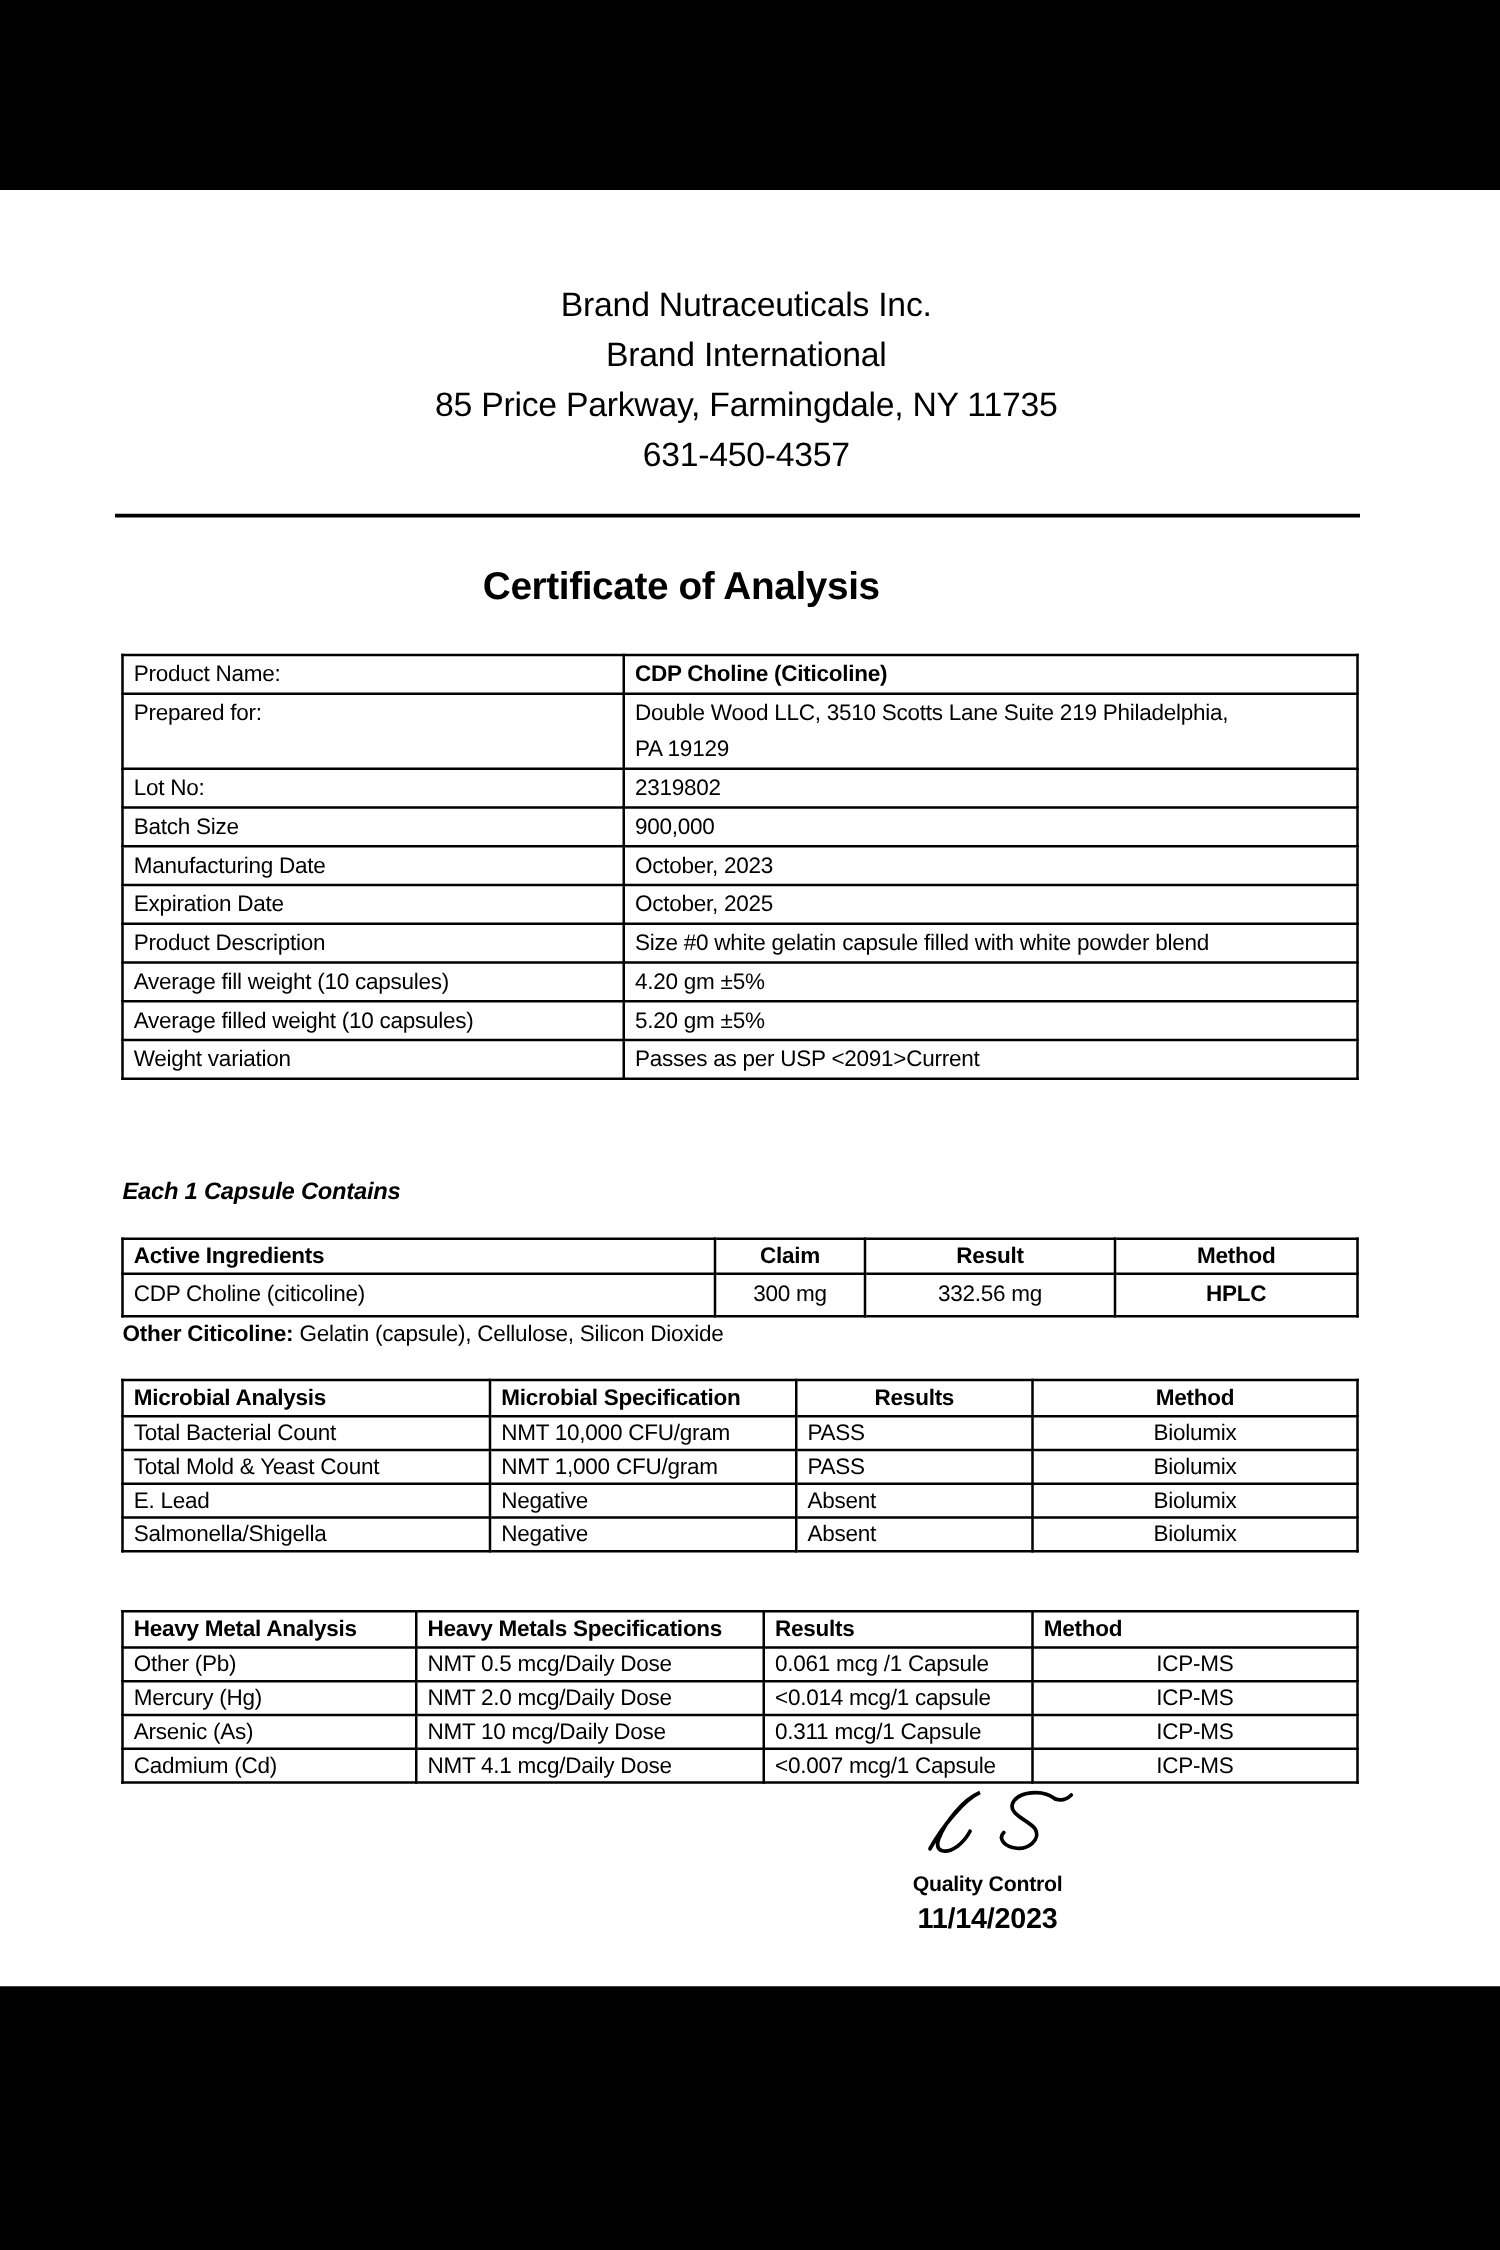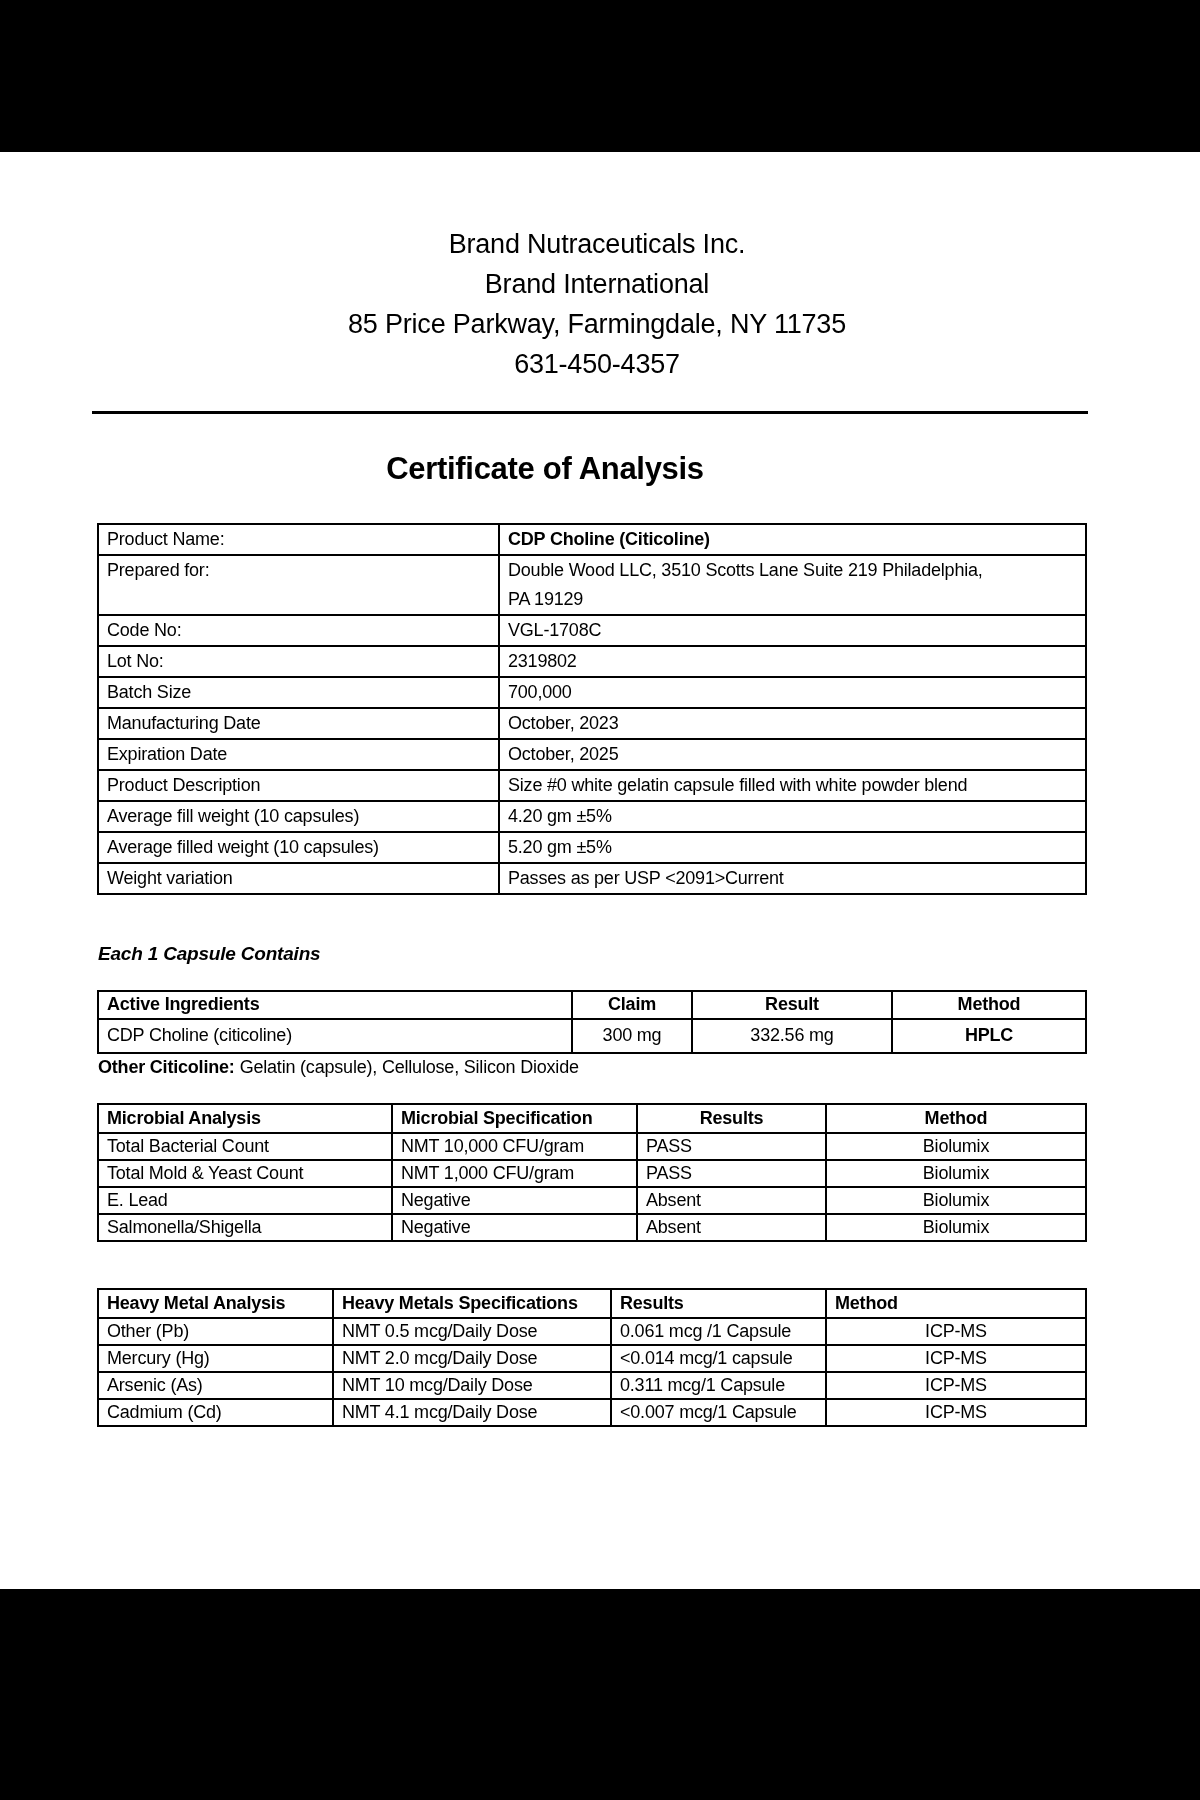--- a/index.html
+++ b/index.html
@@ -81,30 +81,26 @@
       <tr>
         <td>Product Name:</td>
         <td class="val b">CDP Choline (Citicoline)</td>
       </tr>
       <tr>
         <td style="vertical-align:top;line-height:29px;">Prepared for:</td>
         <td class="val" style="line-height:29px;">Double Wood LLC, 3510 Scotts Lane Suite 219 Philadelphia,
 PA 19129</td>
       </tr>
       <tr>
-        <td>Code No:</td>
-        <td class="val">VGL-1708C</td>
-      </tr>
-      <tr>
         <td>Lot No:</td>
         <td class="val">2319802</td>
       </tr>
       <tr>
         <td>Batch Size</td>
-        <td class="val">700,000</td>
+        <td class="val">900,000</td>
       </tr>
       <tr>
         <td>Manufacturing Date</td>
         <td class="val">October, 2023</td>
       </tr>
       <tr>
         <td>Expiration Date</td>
         <td class="val">October, 2025</td>
       </tr>
       <tr>
@@ -230,16 +226,25 @@
       </tr>
       <tr>
         <td>Cadmium (Cd)</td>
         <td>NMT 4.1 mcg/Daily Dose</td>
         <td>&lt;0.007 mcg/1 Capsule</td>
         <td class="c">ICP-MS</td>
       </tr>
     </tbody>
   </table>
 
+  <div class="sig-block">
+    <svg class="sig-svg" width="160" height="58" viewBox="0 0 160 58" aria-hidden="true">
+      <path d="M34 49 C44 31 62 9 74 4 C60 10 46 28 41 41 C37 51 46 54 56 47 C61 43 64 39 66 35" fill="none" stroke="#000" stroke-width="3" stroke-linecap="round"></path>
+      <path d="M134 9 C124 1 104 3 100 13 C97 22 113 26 118 33 C123 41 113 51 100 48 C92 46 89 40 93 36" fill="none" stroke="#000" stroke-width="3" stroke-linecap="round"></path>
+      <path d="M134 9 C139 11 143 10 147 6" fill="none" stroke="#000" stroke-width="3" stroke-linecap="round"></path>
+    </svg>
+    <div class="qc-label">Quality Control</div>
+    <div class="qc-date">11/14/2023</div>
+  </div>
 
 </div>
 
 <div class="letterbox" id="bottombar"></div>
 
 </body></html>

